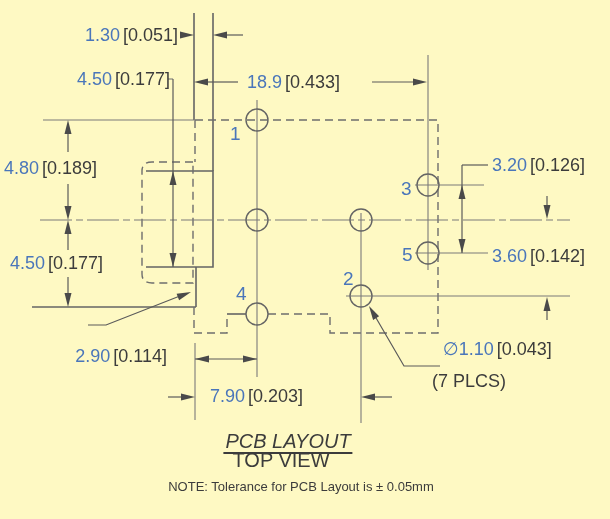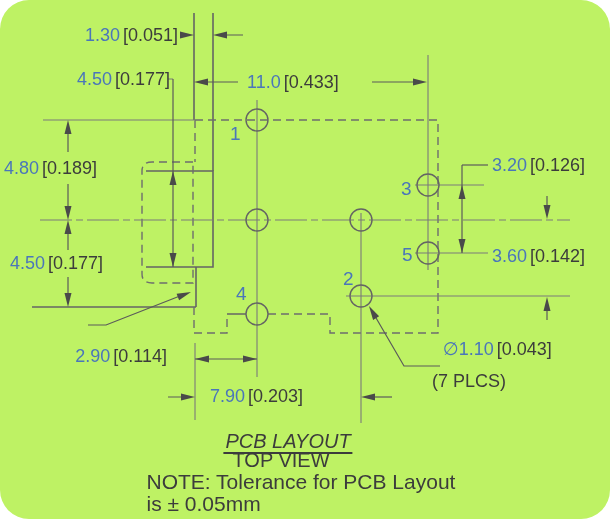--- a/index.html
+++ b/index.html
@@ -1,30 +1,30 @@
 <!DOCTYPE html>
 <html><head>
 <meta charset="utf-8">
 <style>
   html,body{margin:0;padding:0;background:#fff;}
   .stage{
-    position:relative;width:610px;height:519px;background:#bef264;
-    font-family:"Liberation Sans","DejaVu Sans",sans-serif;overflow:hidden;border-radius:29px;
+    position:relative;width:610px;height:519px;background:#fef9c3;
+    font-family:"Liberation Sans","DejaVu Sans",sans-serif;overflow:hidden;
   }
   .stage svg{position:absolute;left:0;top:0;}
   .lbl{position:absolute;white-space:nowrap;line-height:22px;font-size:18px;color:#3c3c3c;}
   .lbl .mm{color:#4a76ba;}
   .lbl .alt{color:#3c3c3c;margin-left:3px;}
   .r{text-align:right;}
   .pin{position:absolute;font-size:19px;color:#4a76ba;line-height:20px;}
   .dark{color:#3c3c3c;}
   .title{position:absolute;font-size:20px;color:#3c3c3c;transform:translateX(-50%);
          border-bottom:2px solid #3c3c3c;padding:0 2px 0px 2px;line-height:22px;font-style:italic;}
   .subtitle{position:absolute;font-size:20px;color:#3c3c3c;transform:translateX(-50%);line-height:20px;}
-  .note{position:absolute;font-size:21px;color:#3c3c3c;transform:translateX(-50%);line-height:22px;}
+  .note{position:absolute;font-size:13px;color:#3c3c3c;transform:translateX(-50%);line-height:31px;}
 </style>
 </head>
 <body>
 
 <div class="stage">
 
   <svg width="610" height="519" viewBox="0 0 610 519">
 
     <g stroke="#646464" stroke-width="1.6" fill="none">
       <path d="M194,13 V120"></path>
@@ -122,21 +122,21 @@
 
   <div class="lbl" style="left:4px;top:157px;">
     <span class="mm">4.80</span><span class="alt">[0.189]</span>
   </div>
 
   <div class="lbl" style="left:10px;top:252px;">
     <span class="mm">4.50</span><span class="alt">[0.177]</span>
   </div>
 
   <div class="lbl" style="left:247px;top:71px;">
-    <span class="mm">11.0</span><span class="alt">[0.433]</span>
+    <span class="mm">18.9</span><span class="alt">[0.433]</span>
   </div>
 
   <div class="lbl" style="left:492px;top:154px;">
     <span class="mm">3.20</span><span class="alt">[0.126]</span>
   </div>
 
   <div class="lbl" style="left:492px;top:245px;">
     <span class="mm">3.60</span><span class="alt">[0.142]</span>
   </div>
 

